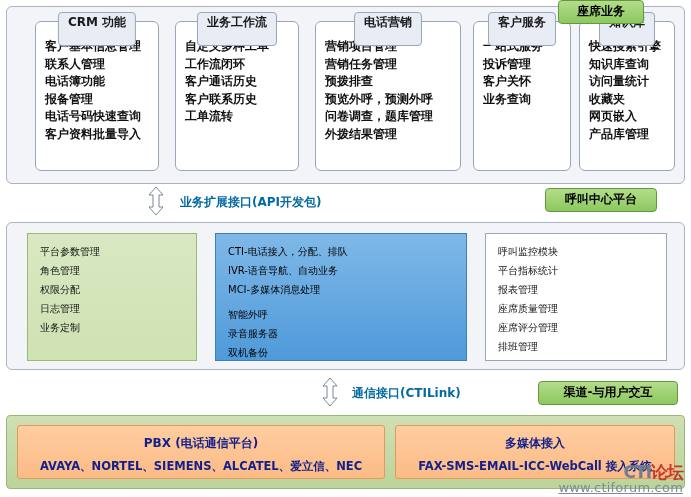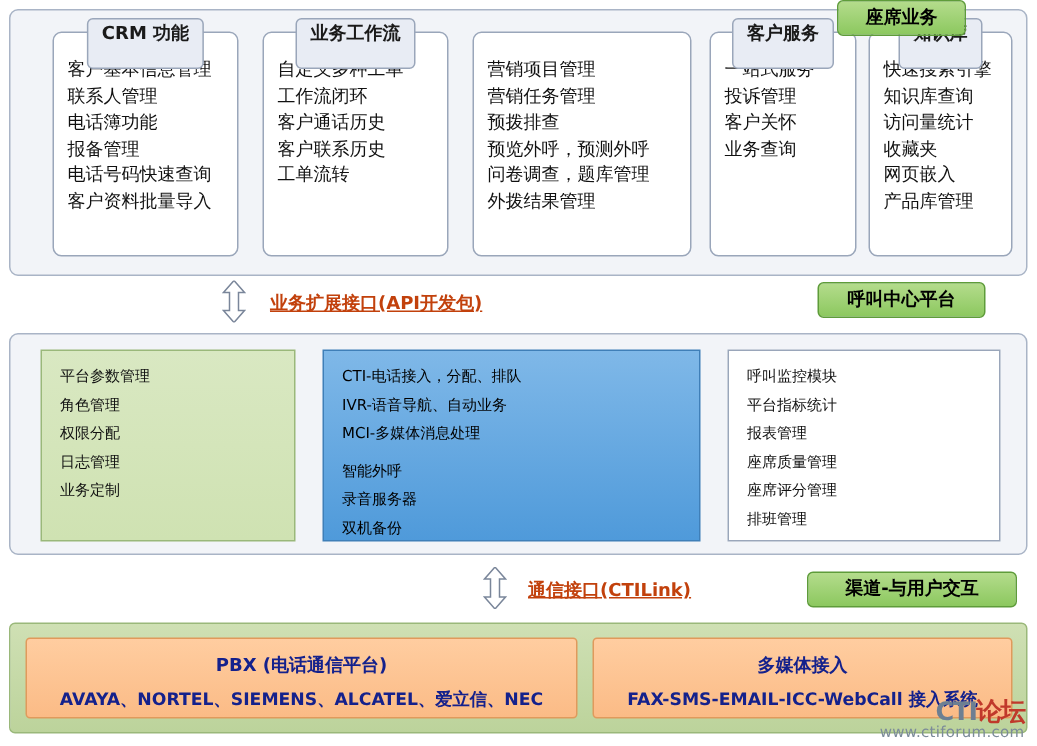--- a/index.html
+++ b/index.html
@@ -53,20 +53,21 @@
     margin: 0;
     padding: 16px 0 0 0;
     list-style: none;
   }
   .top-col li {
     font-size: 12px;
     line-height: 17.5px;
     color: #111111;
     padding-left: 9px;
     white-space: nowrap;
+    font-weight: bold;
   }
 
   
   .green-tag {
     position: absolute;
     background: linear-gradient(to bottom, #b4dc8c, #8cc85f);
     border: 1px solid #5e9c3a;
     border-radius: 4px;
     font-size: 12px;
     font-weight: bold;
@@ -81,23 +82,22 @@
   .arrow-v {
     position: absolute;
     width: 16px;
     height: 28px;
   }
 
   .iface-label {
     position: absolute;
     font-size: 12px;
     font-weight: bold;
-    color: #c2410c;
-    white-space: nowrap;
-    text-decoration: underline;
+    color: #0369a1;
+    white-space: nowrap;
   }
 
   
   #middle-section {
     position: absolute;
     left: 6px;
     top: 222px;
     width: 679px;
     height: 148px;
     background: #f2f4f8;
@@ -200,23 +200,24 @@
     line-height: 1;
   }
   #watermark .wm-logo {
     font-size: 17px;
     font-weight: bold;
     color: #6d7f92;
     letter-spacing: -1px;
   }
   #watermark .wm-logo .wm-accent { color: #c0392b; }
   #watermark .wm-url {
-    font-size: 10px;
+    font-size: 13px;
     color: #7c8b99;
     letter-spacing: 0.2px;
+    text-decoration: underline;
   }
 </style>
 </head>
 <body>
 
 <div id="top-section">
 
   <div class="top-col" style="left:28px; top:14px; width:124px; height:150px;">
     <div class="col-title">CRM 功能</div>
     <ul>
@@ -234,20 +235,21 @@
     <ul>
       <li>自定义多种工单</li>
       <li>工作流闭环</li>
       <li>客户通话历史</li>
       <li>客户联系历史</li>
       <li>工单流转</li>
     </ul>
   </div>
 
   <div class="top-col" style="left:308px; top:14px; width:146px; height:150px;">
+    <div class="col-title">电话营销</div>
     <ul>
       <li>营销项目管理</li>
       <li>营销任务管理</li>
       <li>预拨排查</li>
       <li>预览外呼，预测外呼</li>
       <li>问卷调查，题库管理</li>
       <li>外拨结果管理</li>
     </ul>
   </div>
 

